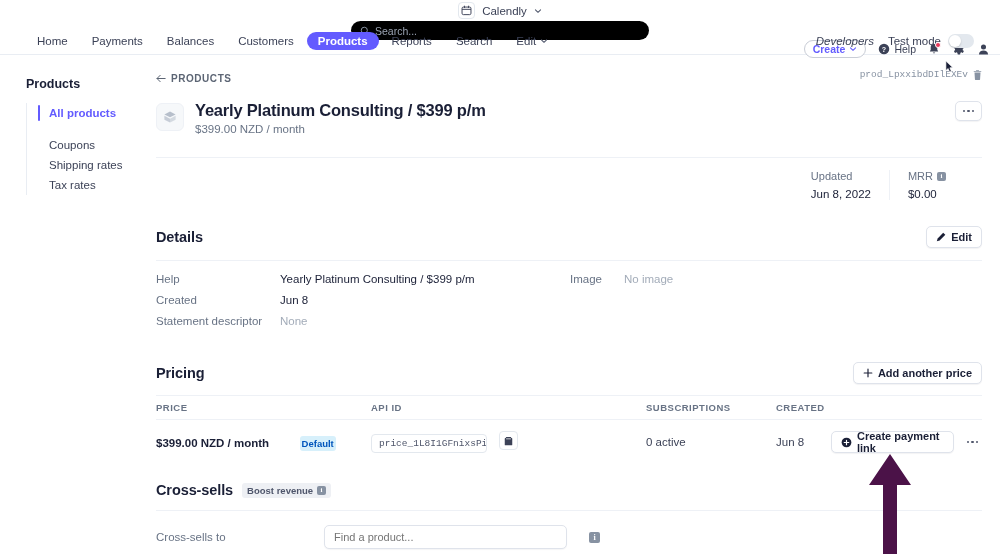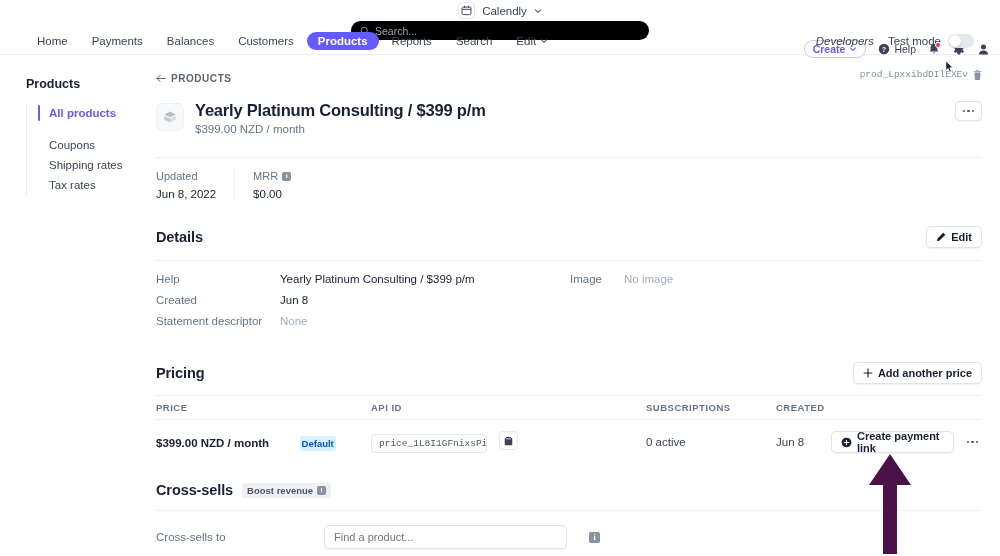--- a/index.html
+++ b/index.html
@@ -139,21 +139,21 @@
   .dots-btn {
     margin-left: auto;
     width: 27px; height: 20px; border-radius: 5px;
     background: #fff; border: 1px solid #dfe3eb;
     box-shadow: 0 1px 1px rgba(16,24,40,.05);
     display: flex; align-items: center; justify-content: center;
     gap: 2px;
   }
   .dot3 { width: 2.5px; height: 2.5px; border-radius: 50%; background: #4f566b; }
 
-  .metrics { display: flex; margin-top: 22px; border-top: 1px solid #eef1f6; padding-top: 12px; }
+  .metrics { display: flex; margin-top: 22px; border-top: 1px solid #eef1f6; padding-top: 12px; justify-content: flex-end; }
   .metric { padding-right: 18px; margin-right: 18px; border-right: 1px solid #eef1f6; }
   .metric:last-child { border-right: none; }
   .metric-label { font-size: 11px; color: #687385; display: flex; align-items: center; gap: 4px; }
   .metric-val { font-size: 11.5px; color: #1a1f36; margin-top: 6px; font-weight: 500; }
   .info-badge {
     width: 9px; height: 9px; border-radius: 2px;
     background: #8792a2; color: #fff;
     font-size: 7px; font-weight: 700;
     display: inline-flex; align-items: center; justify-content: center;
     font-family: "Liberation Serif", serif;

